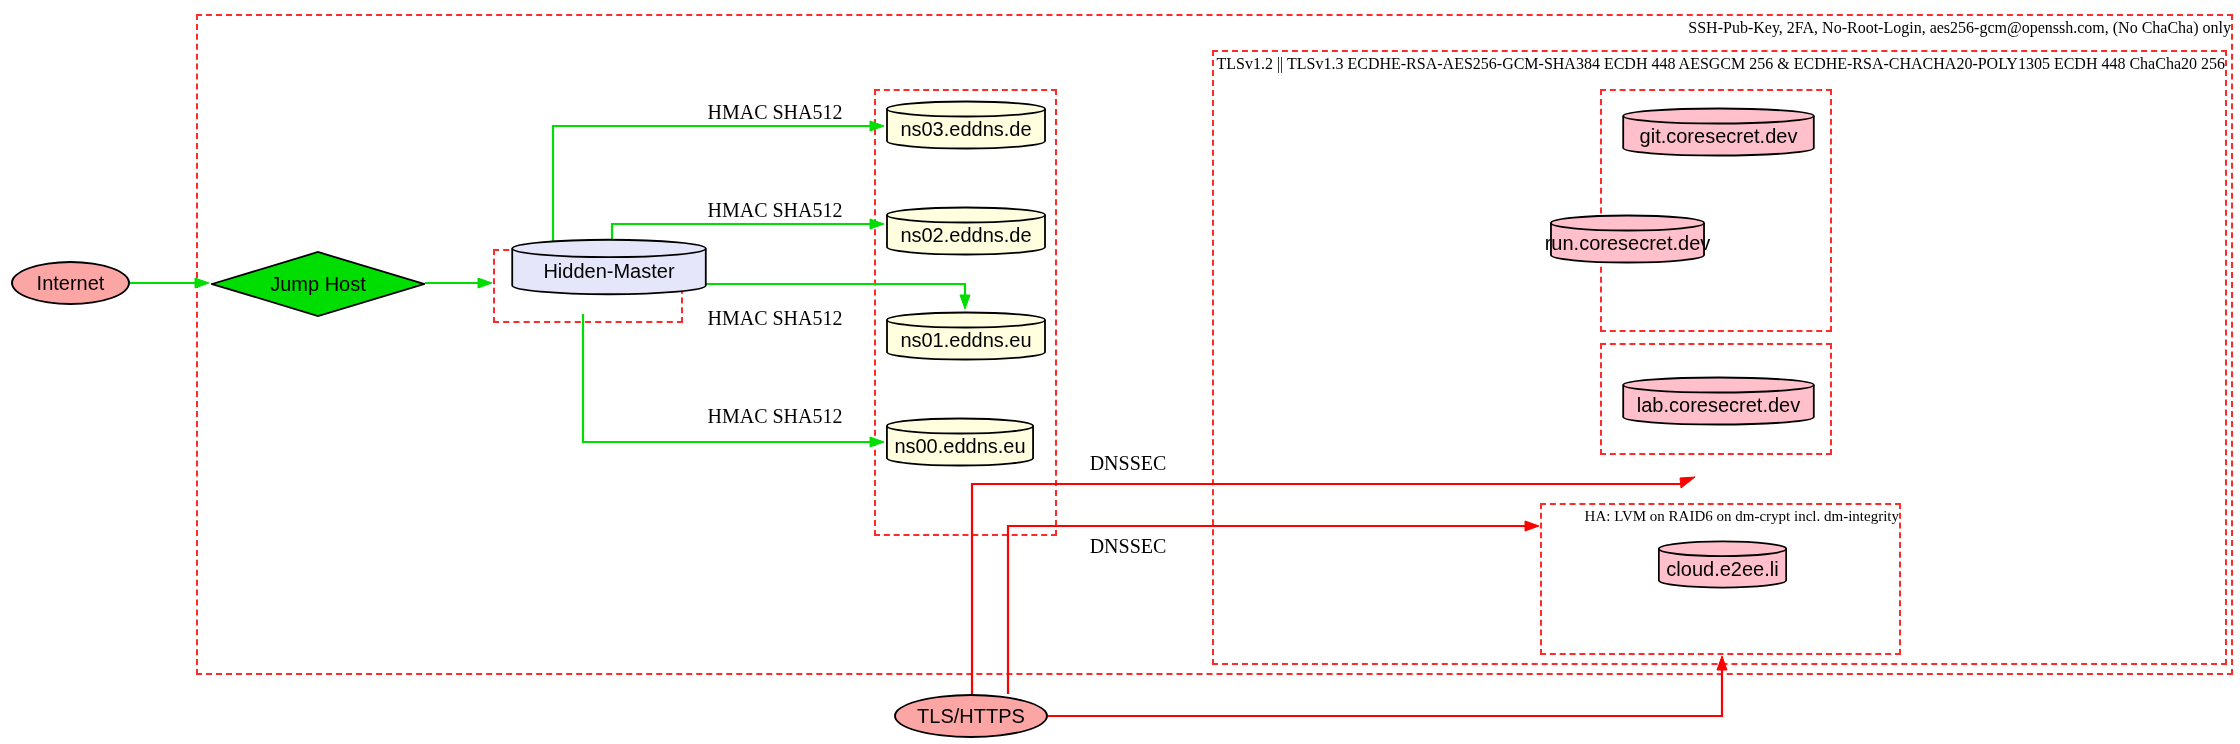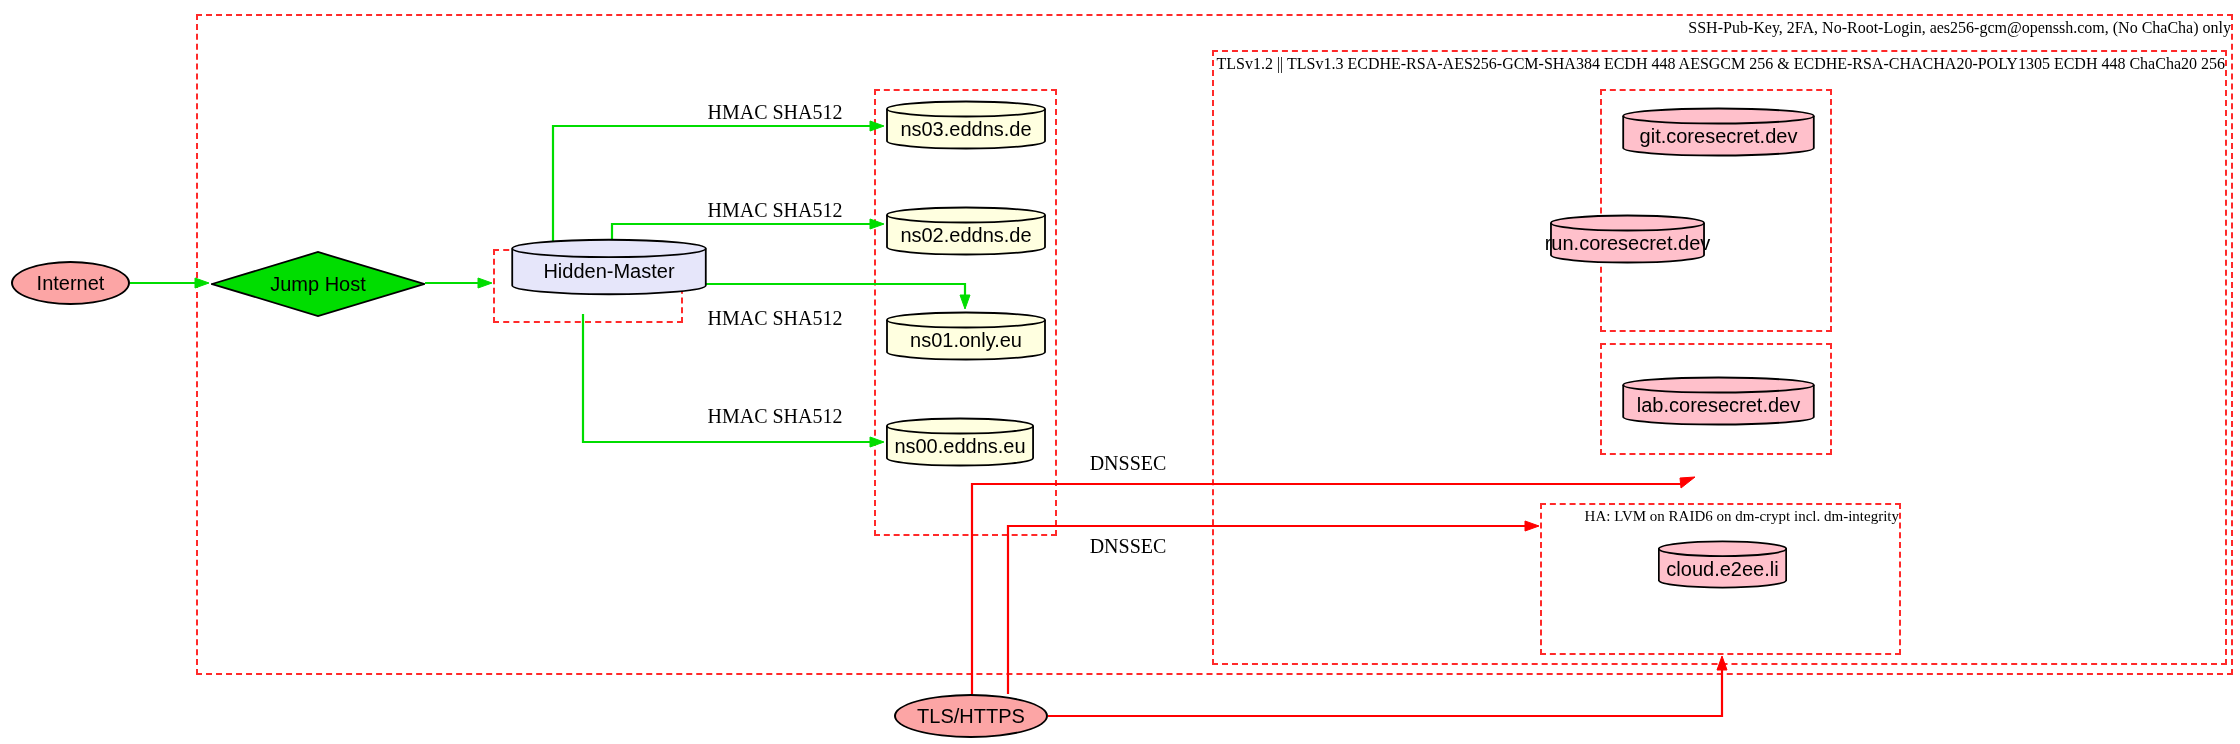--- a/index.html
+++ b/index.html
@@ -138,21 +138,21 @@
       <path class="cyl-rim" d="M1 9 A79 7.5 0 0 0 159 9"></path>
     </svg>
     <span class="lbl">ns02.eddns.de</span>
   </div>
 
   <div class="node cyl" style="left:886px;top:311px;width:160px;height:50px;">
     <svg class="shape-svg" viewBox="0 0 160 50" preserveAspectRatio="none">
       <path class="cyl-body" d="M1 9 A79 7.5 0 0 1 159 9 L159 41 A79 7.5 0 0 1 1 41 Z" fill="#ffffe0"></path>
       <path class="cyl-rim" d="M1 9 A79 7.5 0 0 0 159 9"></path>
     </svg>
-    <span class="lbl">ns01.only.eu</span>
+    <span class="lbl">ns01.eddns.eu</span>
   </div>
 
   <div class="node cyl" style="left:886px;top:417px;width:148px;height:50px;">
     <svg class="shape-svg" viewBox="0 0 160 50" preserveAspectRatio="none">
       <path class="cyl-body" d="M1 9 A79 7.5 0 0 1 159 9 L159 41 A79 7.5 0 0 1 1 41 Z" fill="#ffffe0"></path>
       <path class="cyl-rim" d="M1 9 A79 7.5 0 0 0 159 9"></path>
     </svg>
     <span class="lbl">ns00.eddns.eu</span>
   </div>
 

